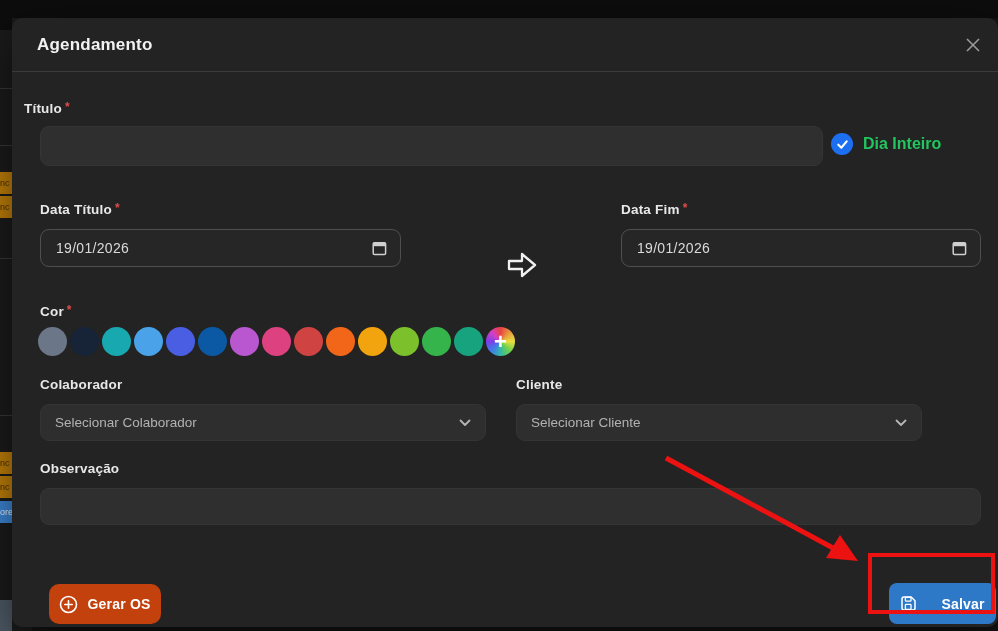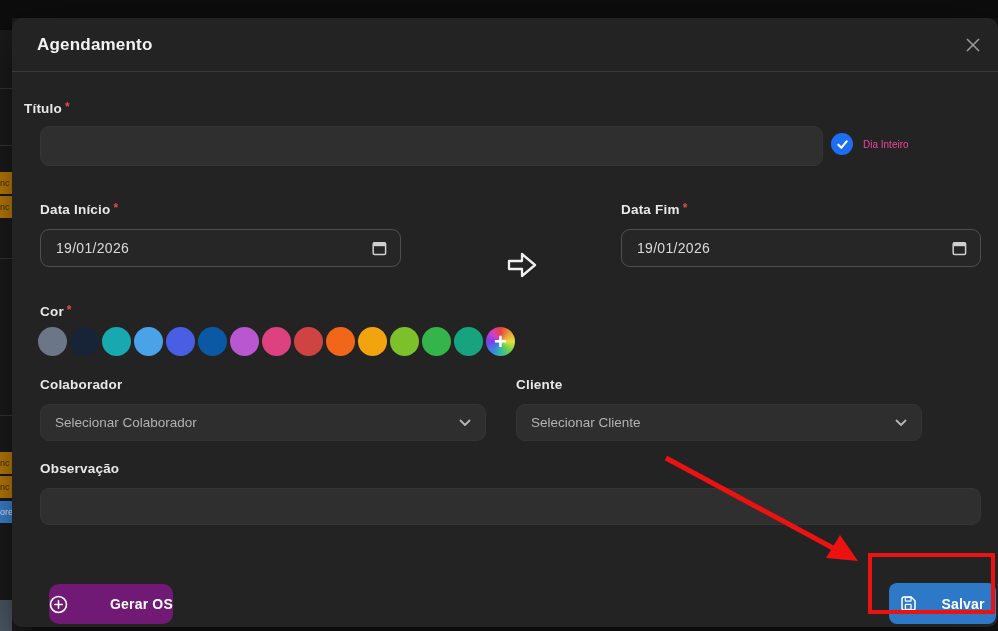--- a/index.html
+++ b/index.html
@@ -36,32 +36,32 @@
                 display:flex; align-items:center; justify-content:space-between; padding:0 13px 0 15px;
                 color:#dadada; font-size:14px; letter-spacing:.3px; cursor:pointer; }
 
   .select { position:absolute; background:#2e2e2e; border:1px solid #343434; border-radius:9px;
             display:flex; align-items:center; justify-content:space-between; padding:0 14px;
             color:#b2b2b2; font-size:13.5px; cursor:pointer; }
 
   .checkbox-group { position:absolute; left:831px; top:133px; display:flex; align-items:center; gap:10px; }
   .checkbox { width:22px; height:22px; border-radius:50%; background:#1d6ff2; display:flex;
               align-items:center; justify-content:center; cursor:pointer; }
-  .checkbox-label { font-size:10px; font-weight:normal; color:#ec4899; }
+  .checkbox-label { font-size:16px; font-weight:bold; color:#22c55e; }
 
   .swatch-row { position:absolute; left:38px; top:327px; display:flex; gap:3px; }
   .swatch { width:29px; height:29px; border-radius:50%; cursor:pointer; flex:0 0 29px; }
   .swatch-add { width:29px; height:29px; border-radius:50%; cursor:pointer; flex:0 0 29px;
                 background:conic-gradient(#e8423f,#e89a3f,#e8de3f,#6fd24a,#35b8a6,#3f7de8,#7a3fe8,#d23fc8,#e8423f);
                 display:flex; align-items:center; justify-content:center;
                 color:#fff; font-size:22px; font-weight:bold; line-height:1; }
 
   .btn { position:absolute; display:flex; align-items:center; justify-content:center; gap:9px;
          border-radius:10px; font-size:14px; font-weight:bold; cursor:pointer; letter-spacing:.2px; }
-  .btn-gerar { left:37px; top:566px; width:124px; height:40px; background:#701a75; color:#fff;justify-content:space-between; }
+  .btn-gerar { left:37px; top:566px; width:112px; height:40px; background:#c2410c; color:#fff; }
   .btn-excluir { left:750px; top:566px; width:108px; height:39px; background:transparent;
                  border:1px solid #585858; color:#9a9a9a; }
   .btn-salvar { left:877px; top:565px; width:107px; height:41px; background:#2e78c8; color:#fff; border-radius:8px;gap:24px; }
 
   .mid-arrow { position:absolute; left:494px; top:232px; }
 
   
   .ann-rect { position:absolute; left:868px; top:553px; width:127px; height:61px;
               border:4px solid #ec1212; pointer-events:none; }
   .ann-arrow { position:absolute; left:0; top:0; pointer-events:none; }
@@ -110,21 +110,21 @@
     <div class="checkbox-group" style="left:819px; top:115px;">
       <div class="checkbox">
         <svg width="13" height="13" viewBox="0 0 14 14" style="visibility: visible;">
           <polyline points="2.5,7.2 5.8,10.4 11.5,3.6" fill="none" stroke="#fff" stroke-width="2.3" stroke-linecap="round" stroke-linejoin="round"></polyline>
         </svg>
       </div>
       <div class="checkbox-label">Dia Inteiro</div>
     </div>
 
     <div class="label" style="left:28px; top:183px;">
-      <span>Data Início</span><span class="req">*</span>
+      <span>Data Título</span><span class="req">*</span>
     </div>
     <div class="date-input" style="left:28px; top:211px; width:361px; height:38px;">
       <span>19/01/2026</span>
       <svg width="15" height="16" viewBox="0 0 15 16">
         <rect x="1.2" y="2.8" width="12.4" height="11.6" rx="1.2" fill="none" stroke="#cfcfcf" stroke-width="1.5"></rect>
         <rect x="1.2" y="2.8" width="12.4" height="3.4" fill="#cfcfcf"></rect>
       </svg>
     </div>
 
     <div class="mid-arrow">

